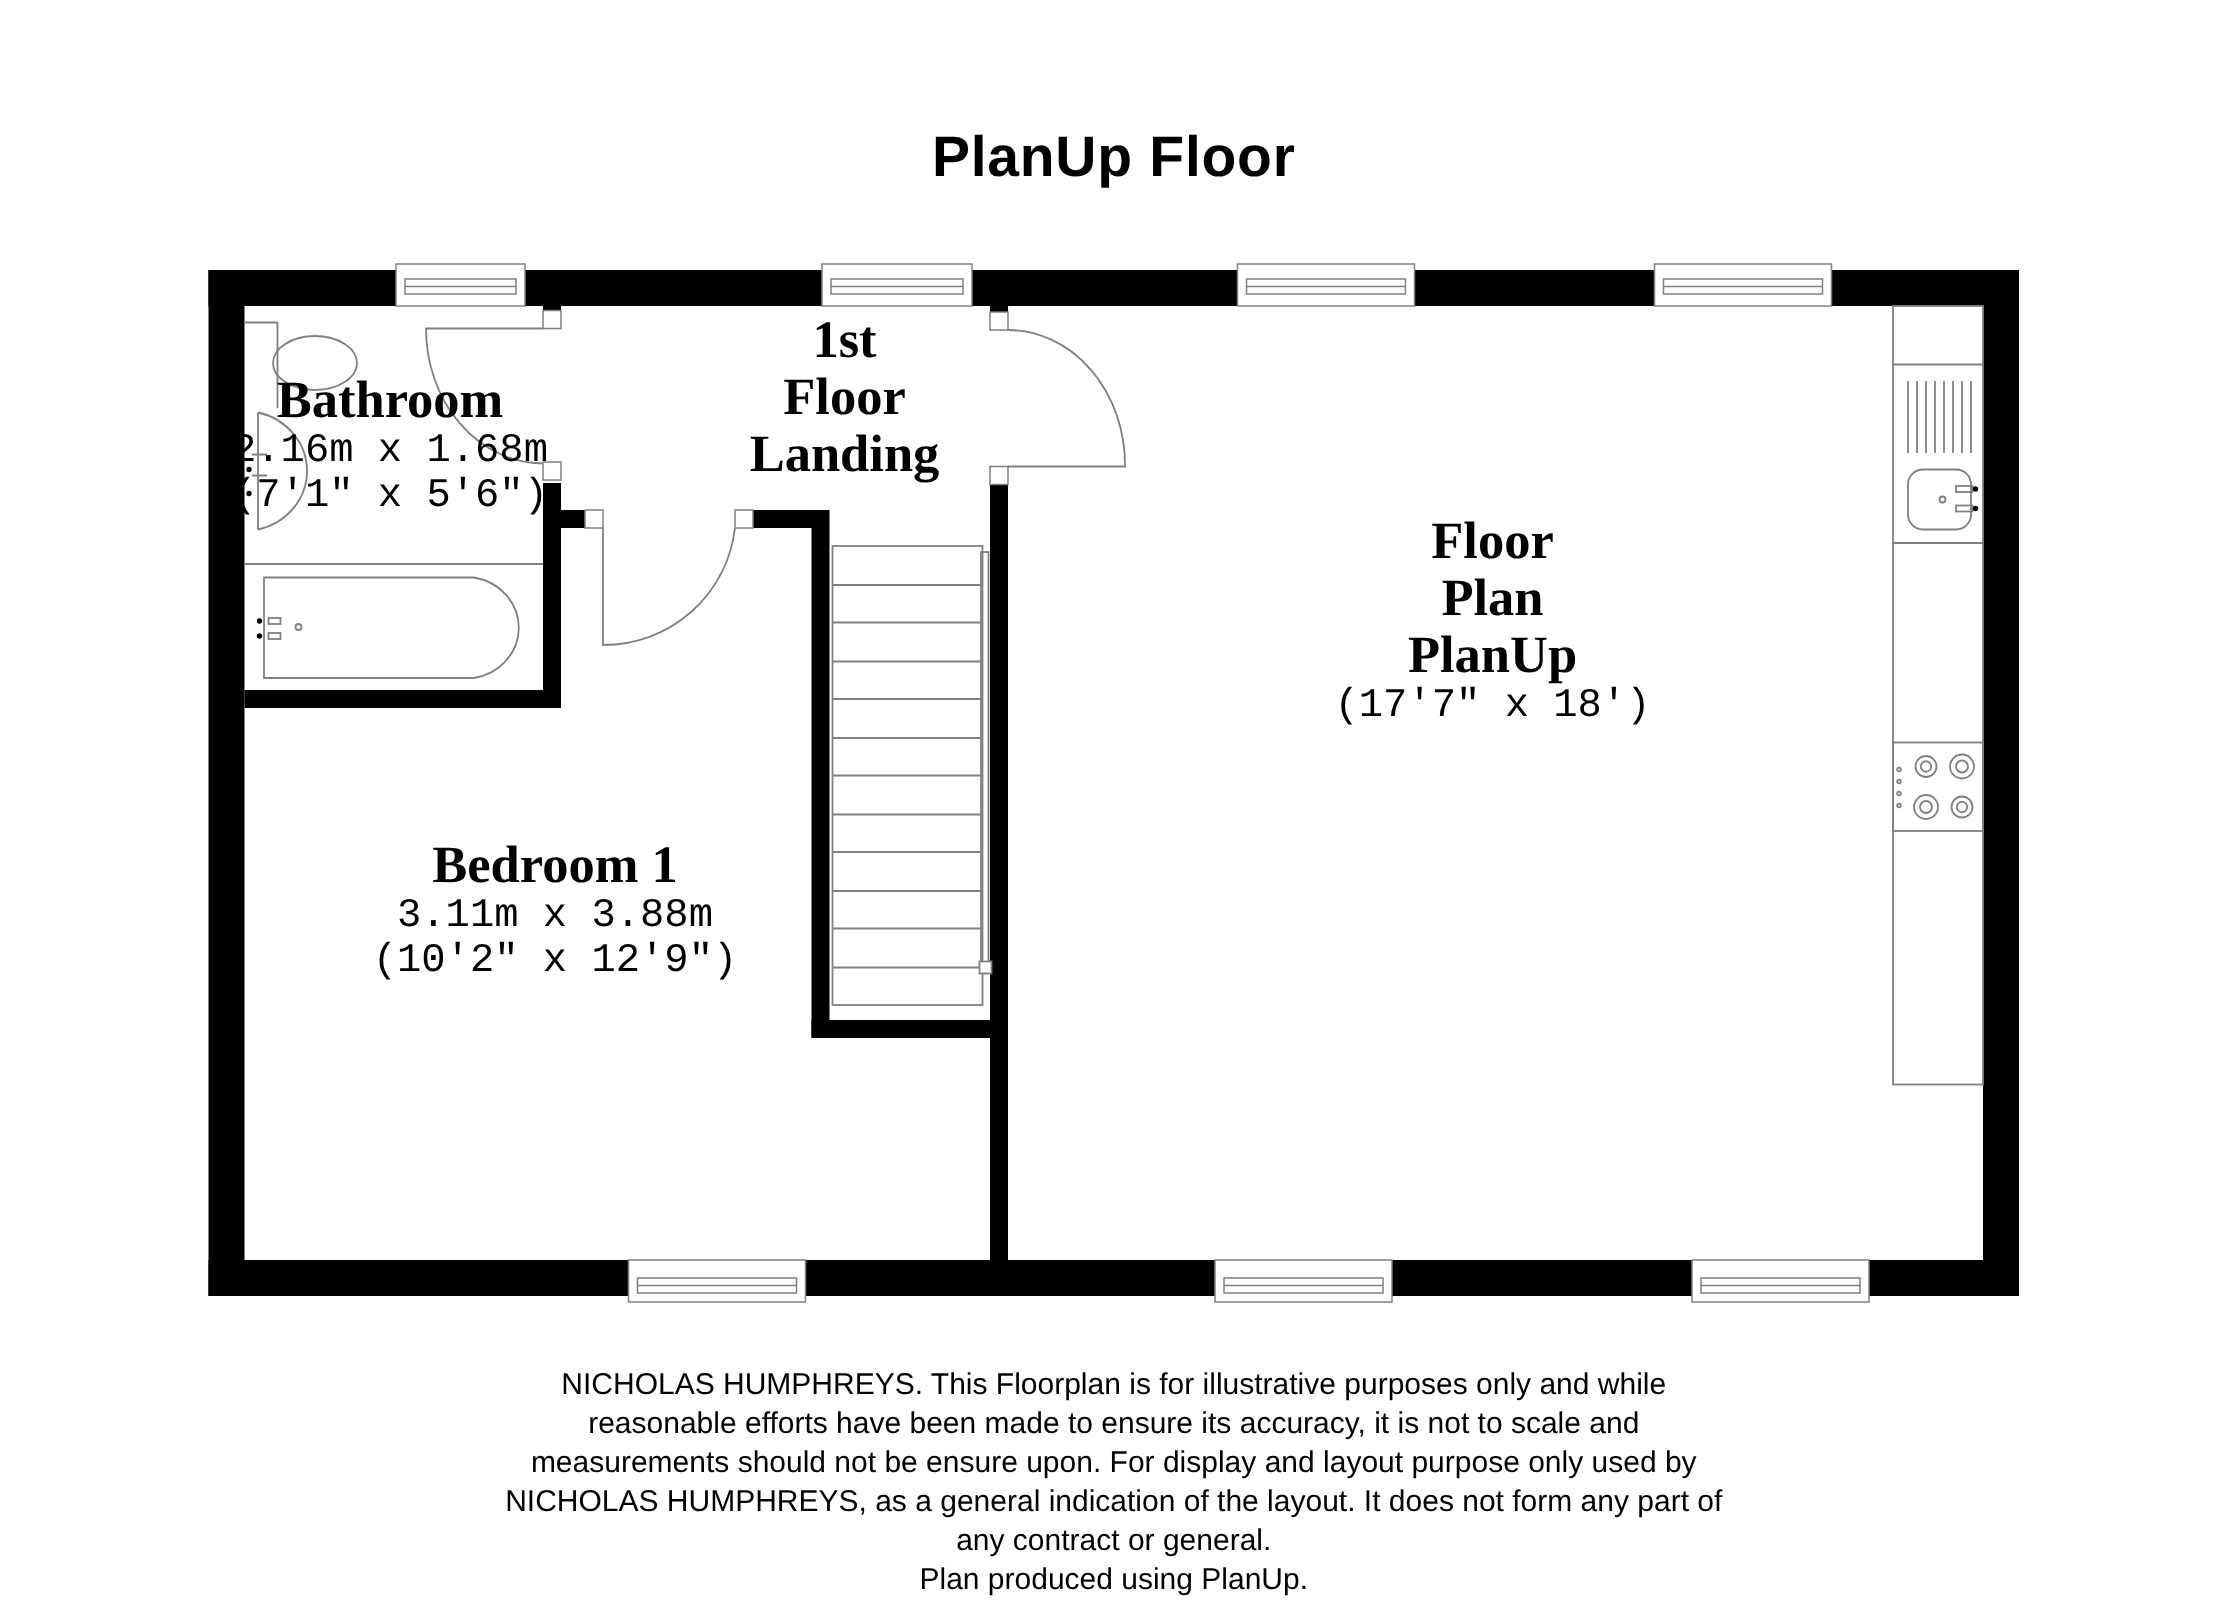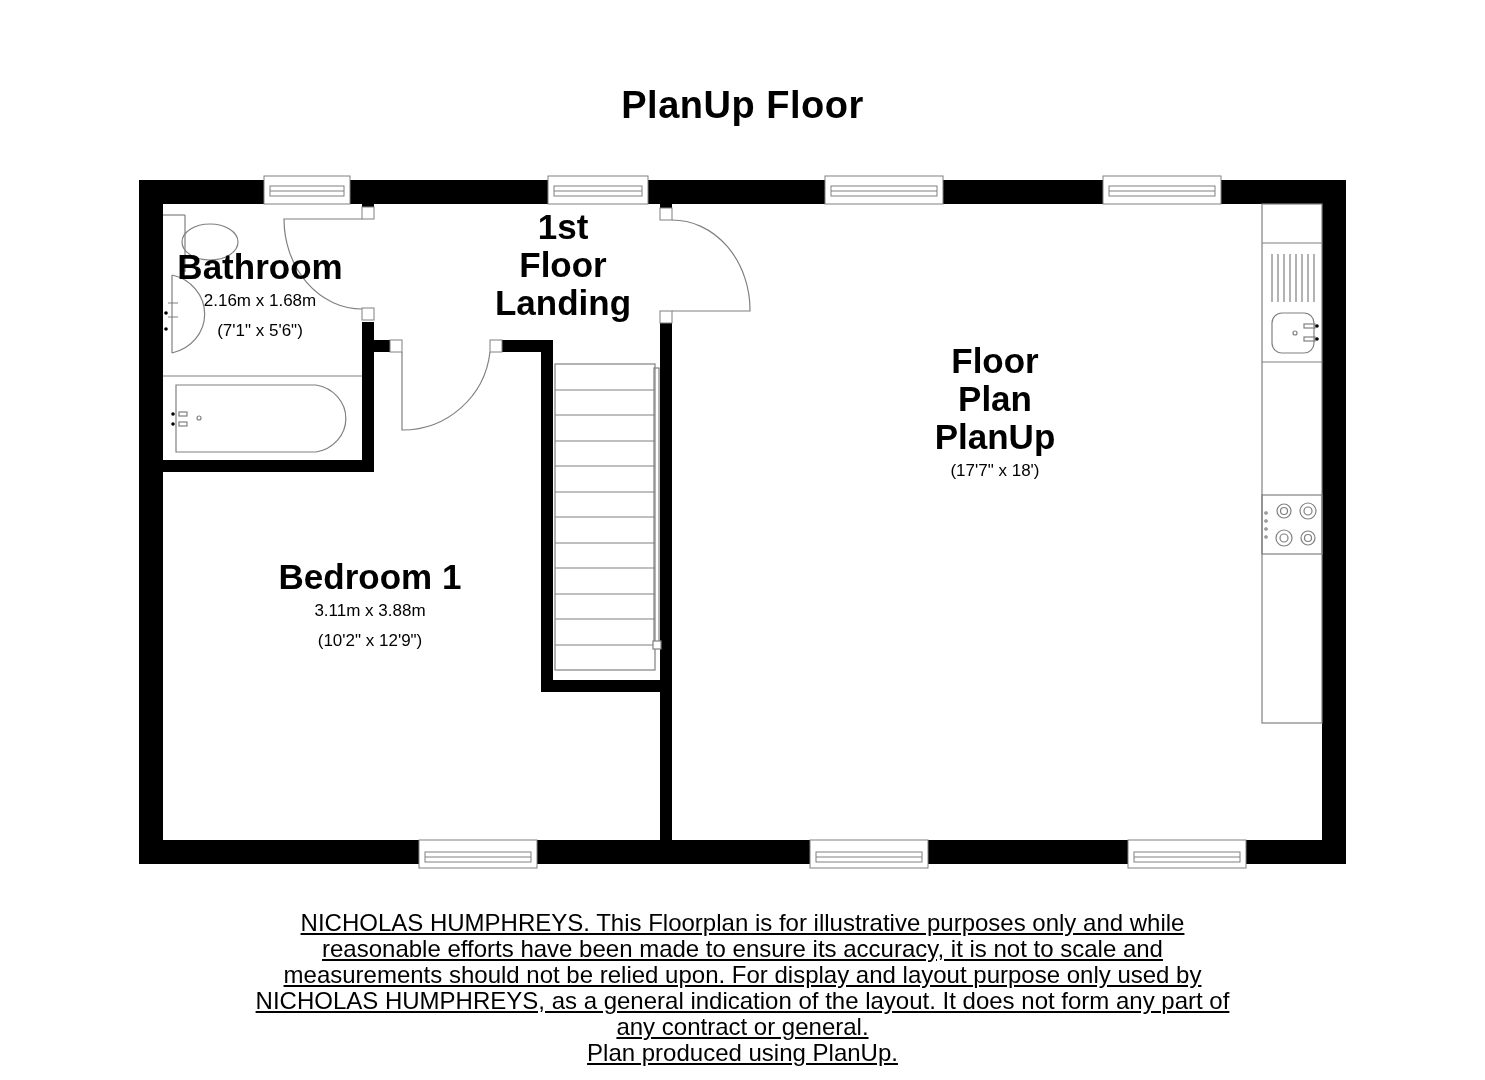--- a/index.html
+++ b/index.html
@@ -1,22 +1,22 @@
 <!DOCTYPE html>
 <html><head>
   <meta charset="utf-8">
   <style>
     html, body { margin: 0; padding: 0; background: #ffffff; }
     body { width: 1485px; height: 1080px; position: relative; overflow: hidden; font-family: "Liberation Sans", sans-serif; color: #000; }
     .title { position: absolute; top: 84px; left: 0; width: 1485px; text-align: center; font-weight: bold; font-size: 38px; letter-spacing: 0.5px; }
     svg.plan { position: absolute; left: 0; top: 0; }
     .room-label { position: absolute; text-align: center; line-height: 1; }
-    .room-name { font-weight: bold; font-size: 35px; display: block; line-height: 38px; }
-    .room-dim { font-size: 17px; display: block; line-height: 30px; }
-    .disclaimer { position: absolute; top: 910px; left: 240px; width: 1005px; text-align: center; font-size: 24px; line-height: 26px; text-decoration: underline; }
+    .room-name { font-weight: bold; font-size: 35px; display: block; line-height: 38px; font-family: Liberation Serif, serif; }
+    .room-dim { font-size: 27px; display: block; line-height: 30px; font-family: Liberation Mono, monospace; }
+    .disclaimer { position: absolute; top: 910px; left: 240px; width: 1005px; text-align: center; font-size: 20px; line-height: 26px; }
     .disclaimer span { display: block; }
   </style>
 </head>
 <body>
 
 <div class="title">PlanUp Floor</div>
 
 <svg class="plan" width="1485" height="1080" viewBox="0 0 1485 1080">
 
   <g fill="#000">
@@ -205,17 +205,17 @@
 
 <div class="room-label" style="left:245px; top:558px; width:250px;">
   <span class="room-name">Bedroom 1</span>
   <span class="room-dim">3.11m x 3.88m</span>
   <span class="room-dim">(10'2" x 12'9")</span>
 </div>
 
 <div class="disclaimer">
   <span>NICHOLAS HUMPHREYS. This Floorplan is for illustrative purposes only and while</span>
   <span>reasonable efforts have been made to ensure its accuracy, it is not to scale and</span>
-  <span>measurements should not be relied upon. For display and layout purpose only used by</span>
+  <span>measurements should not be ensure upon. For display and layout purpose only used by</span>
   <span>NICHOLAS HUMPHREYS, as a general indication of the layout. It does not form any part of</span>
   <span>any contract or general.</span>
   <span>Plan produced using PlanUp.</span>
 </div>
 
 </body></html>

